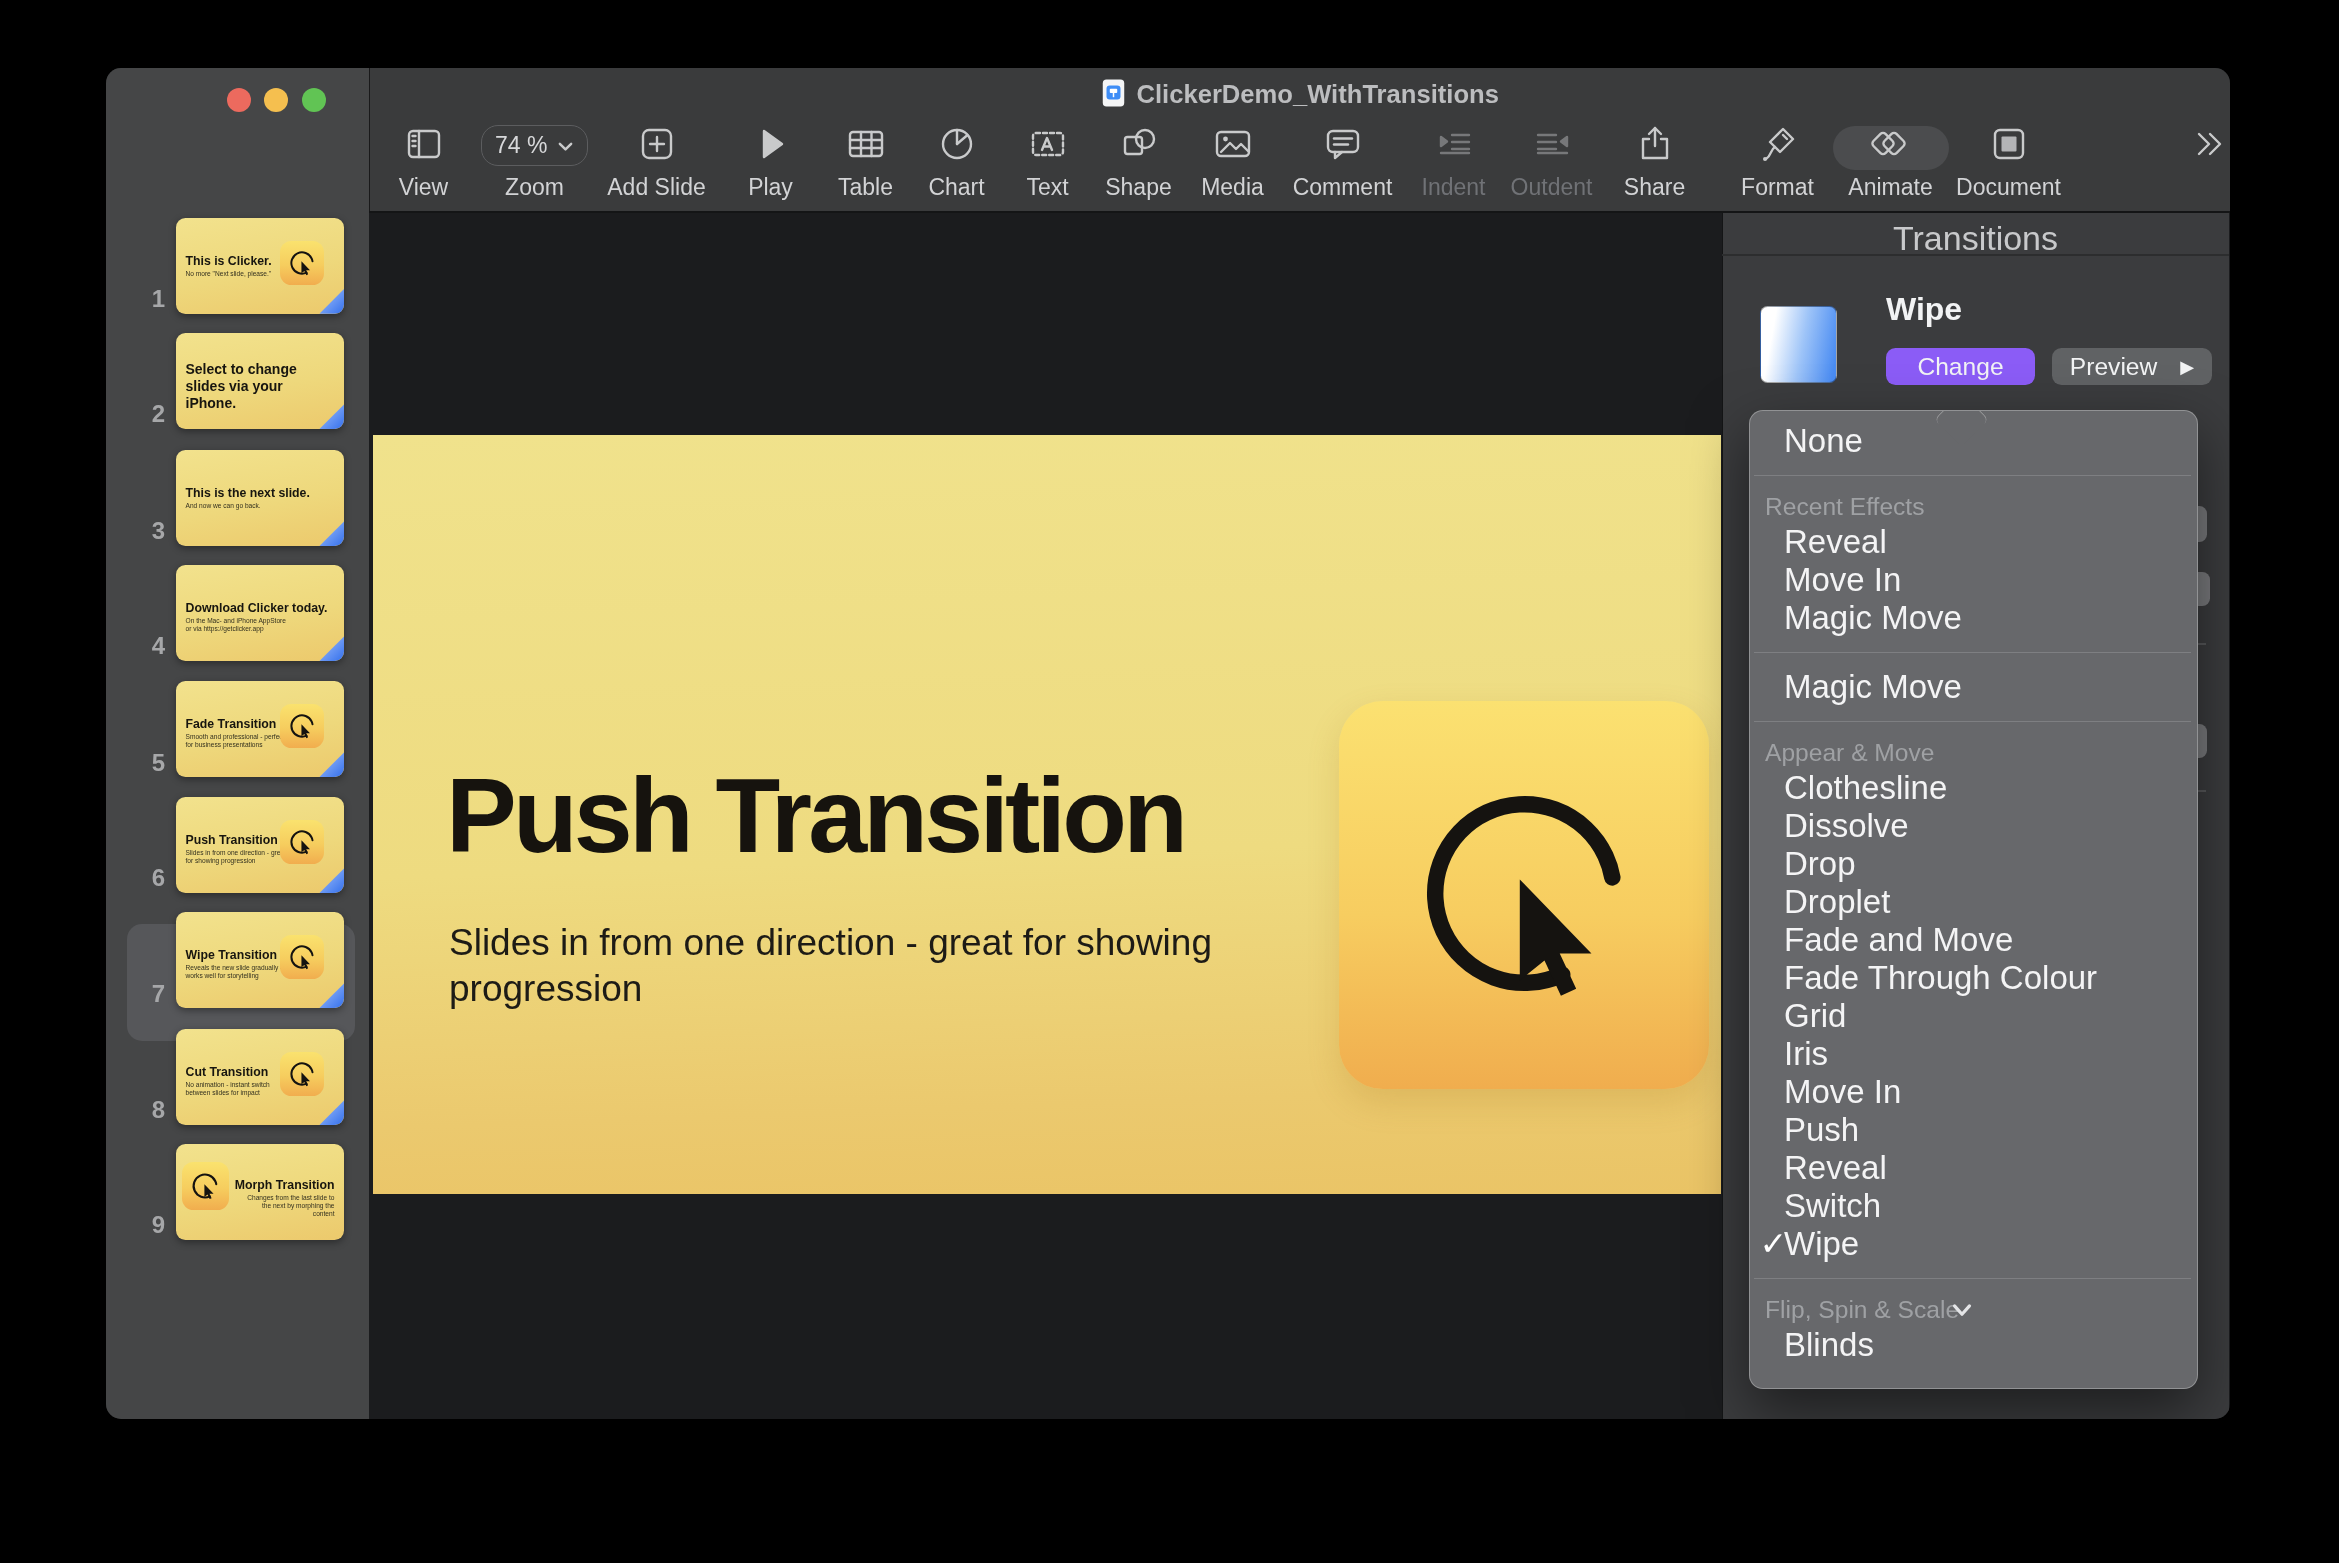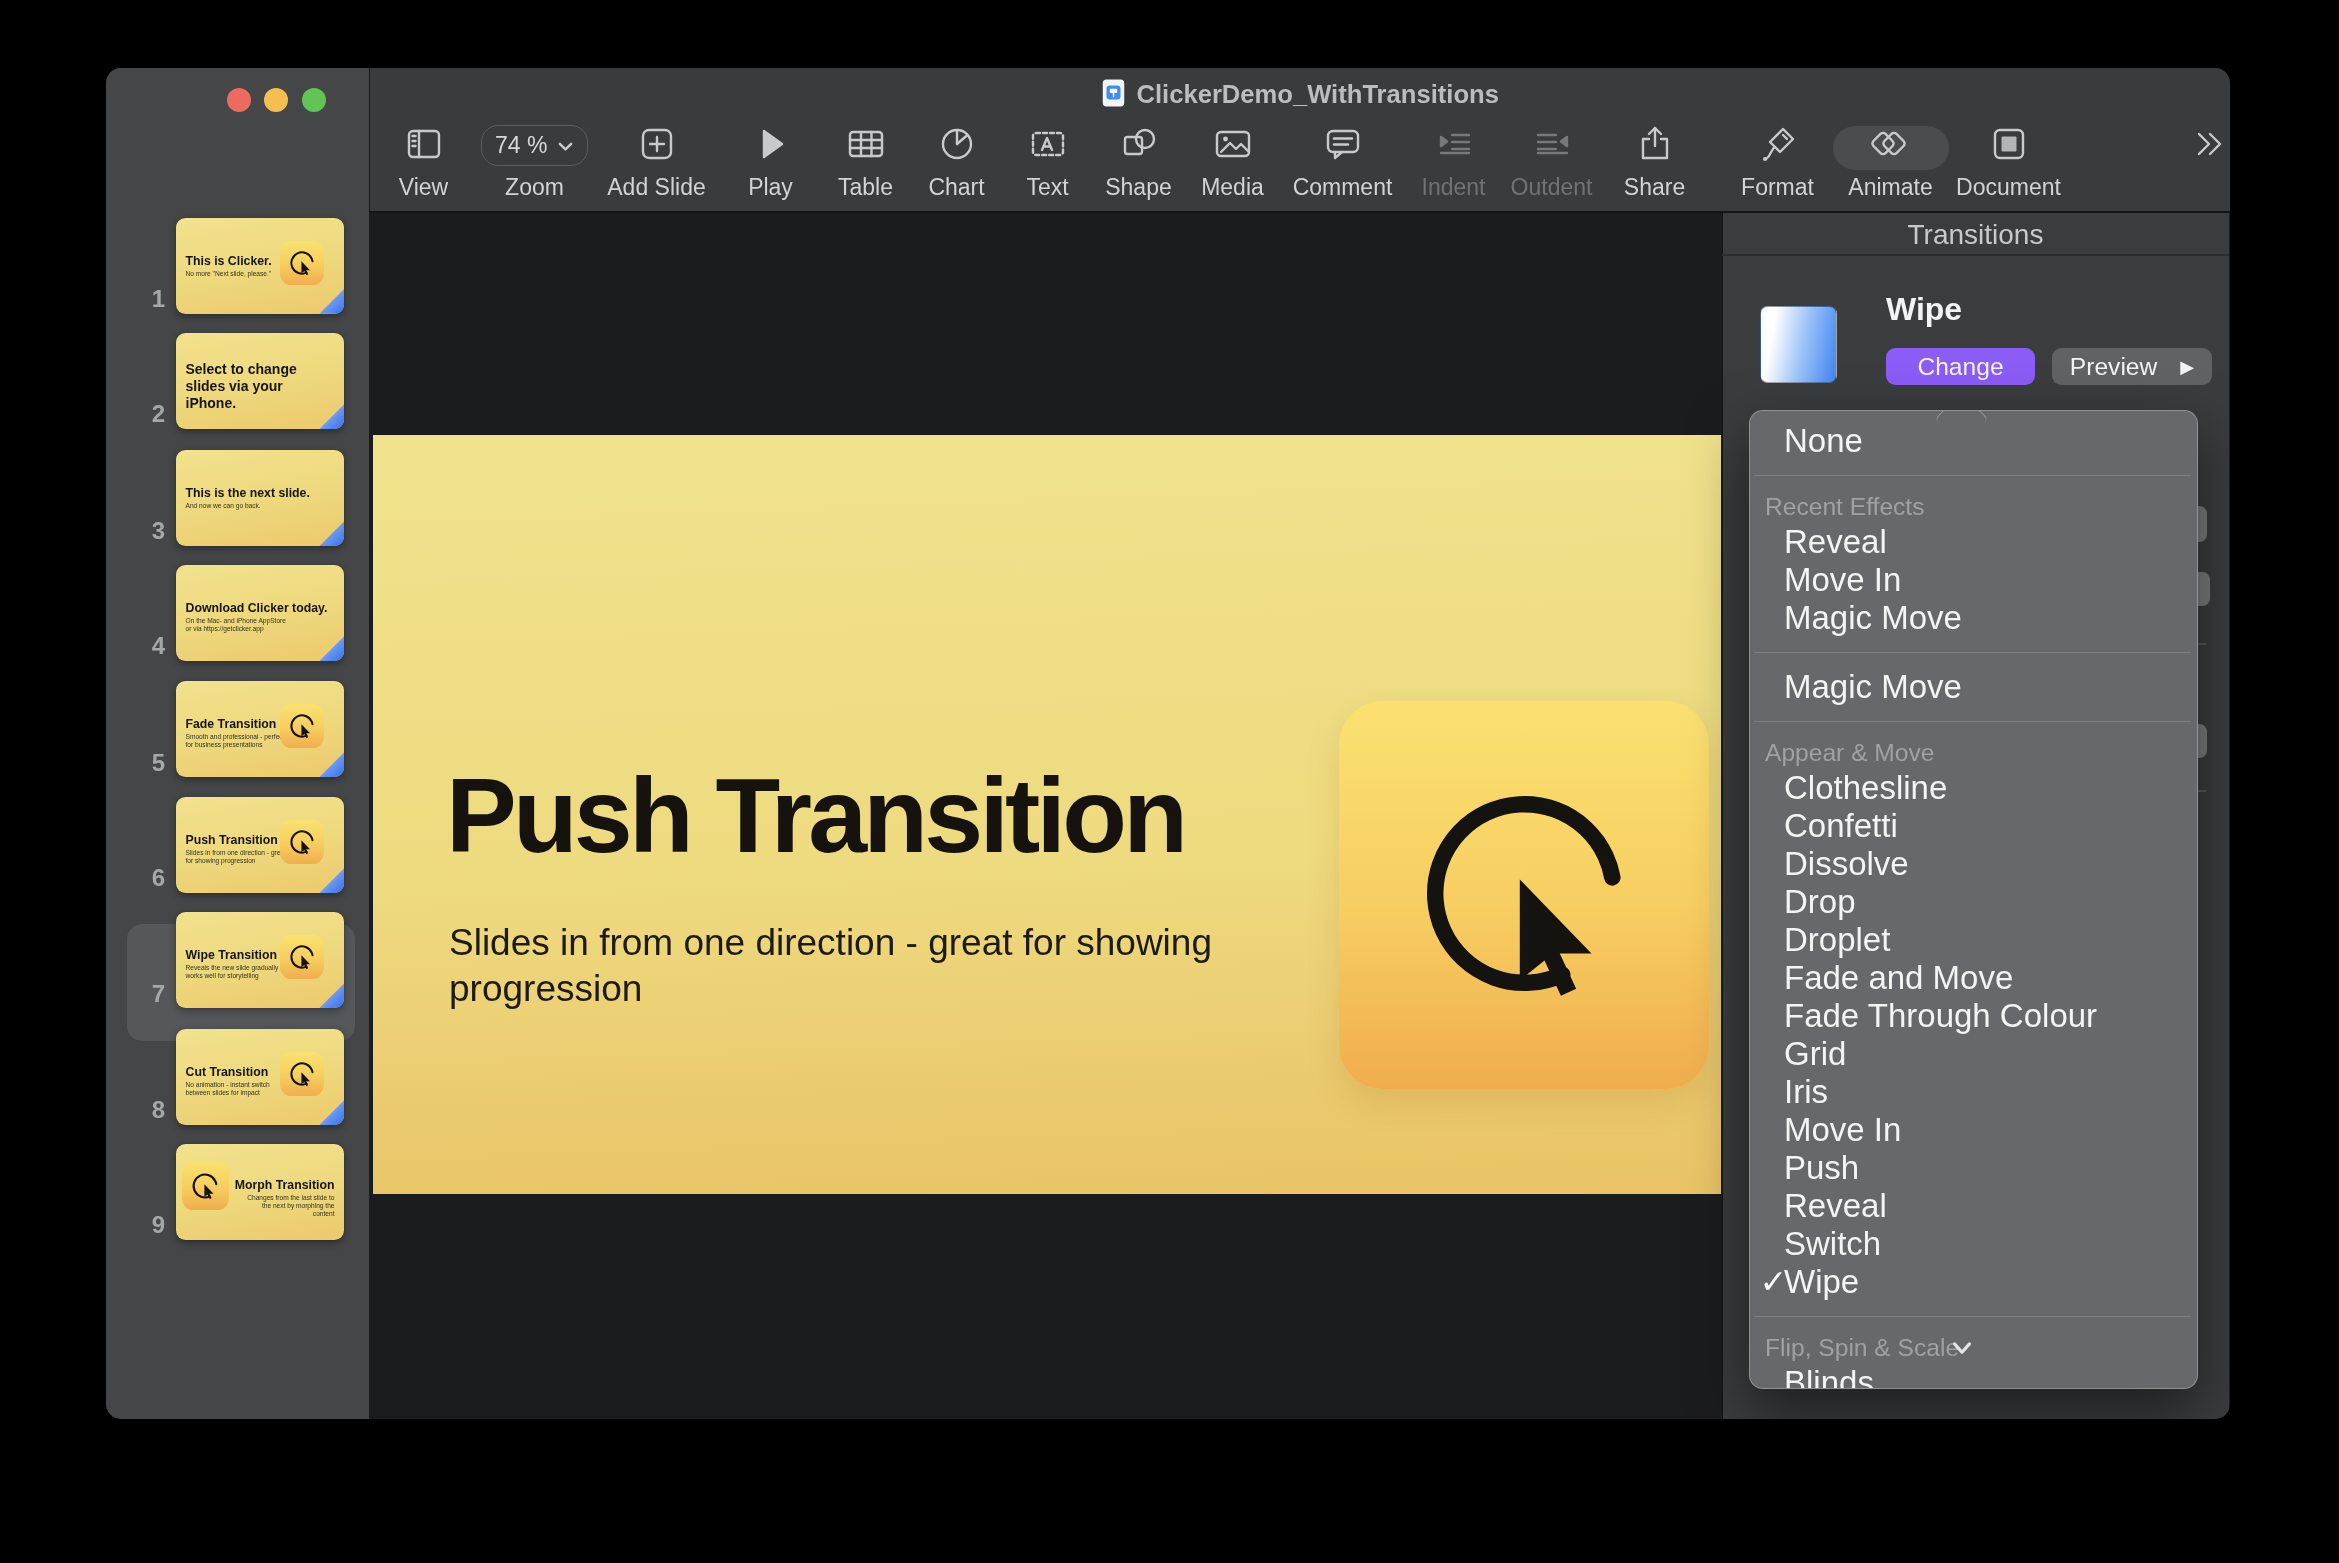--- a/index.html
+++ b/index.html
@@ -45,21 +45,21 @@
   #main-slide{left:267px;top:367px;width:1348px;height:759px;
     background:linear-gradient(178deg,#f0e28c 0%,#eedb80 55%,#ebc96e 86%,#eac466 100%);}
   #slide-title{position:absolute;left:73px;top:320px;font-size:106px;font-weight:bold;color:#16130e;
     letter-spacing:-3.8px;white-space:nowrap;}
   #slide-sub{position:absolute;left:76px;top:485px;width:833px;font-size:37px;line-height:46px;color:#1d1b16;}
   #slide-tile{position:absolute;left:966px;top:266px;width:370px;height:388px;border-radius:44px;
     background:linear-gradient(180deg,#fbe171 0%,#f7cd60 55%,#f0ad4e 100%);
     display:flex;align-items:center;justify-content:center;box-shadow:0 13.2px 32px rgba(160,104,20,.18);}
   
   #panel{left:1616px;top:145px;width:507px;height:1207px;background:#3b3c3e;border-left:1.9px solid #141516;box-sizing:border-box;}
-  #panel-title{position:absolute;left:1616px;top:151px;width:507px;text-align:center;color:#c8c9cb;font-size:28px;}
+  #panel-title{position:absolute;left:1616px;top:151px;width:507px;text-align:center;color:#c8c9cb;font-size:34px;}
   #panel-divider{left:1616px;top:186px;width:507px;height:1.9px;background:#2c2d2e;}
   #wipe-thumb{left:1654px;top:238px;width:75px;height:75px;border-radius:7.6px;
     background:linear-gradient(100deg,#ffffff 18%,#9ec4f8 55%,#4a8cf2 95%);border:0.9px solid rgba(0,0,0,.35);}
   #effect-name{position:absolute;left:1780px;top:223px;font-size:32px;font-weight:bold;color:#f2f3f4;}
   .pbtn{position:absolute;top:280px;height:37px;border-radius:9.5px;display:flex;align-items:center;
     justify-content:center;color:#f2f3f4;font-size:24.6px;}
   #change-btn{left:1780px;width:149px;background:#8b5cf6;}
   #preview-btn{left:1946px;width:160px;background:#606264;gap:23px;}
   #preview-btn .tri{font-size:18px;}
   
@@ -410,21 +410,20 @@
           <div class="mdiv"></div>
           <div class="mhead">Recent Effects</div>
           <div class="mi">Reveal</div>
           <div class="mi">Move In</div>
           <div class="mi">Magic Move</div>
           <div class="mdiv"></div>
           <div class="mi">Magic Move</div>
           <div class="mdiv"></div>
           <div class="mhead">Appear &amp; Move</div>
           <div class="mi">Clothesline</div>
-          <div class="mi">Confetti</div>
           <div class="mi">Dissolve</div>
           <div class="mi">Drop</div>
           <div class="mi">Droplet</div>
           <div class="mi">Fade and Move</div>
           <div class="mi">Fade Through Colour</div>
           <div class="mi">Grid</div>
           <div class="mi">Iris</div>
           <div class="mi">Move In</div>
           <div class="mi">Push</div>
           <div class="mi">Reveal</div>

